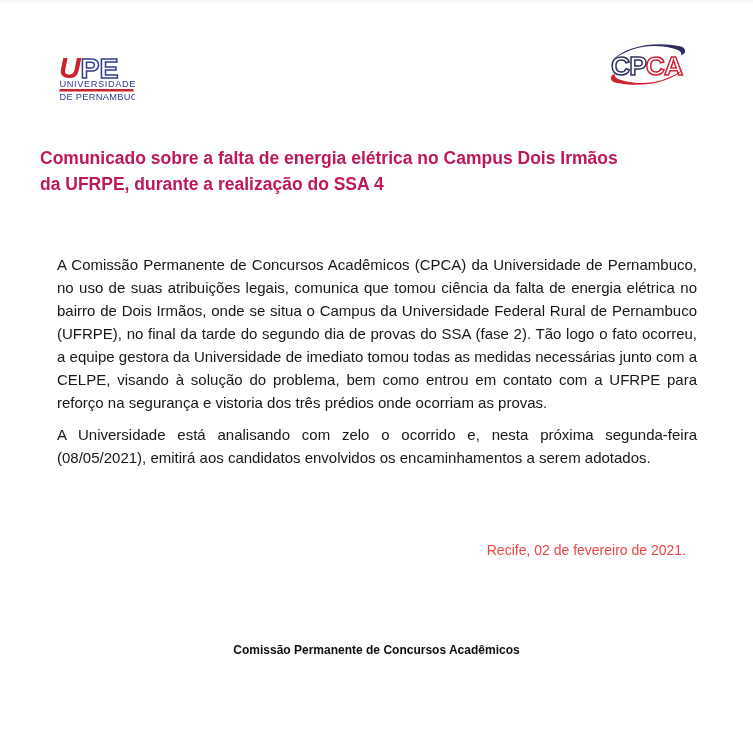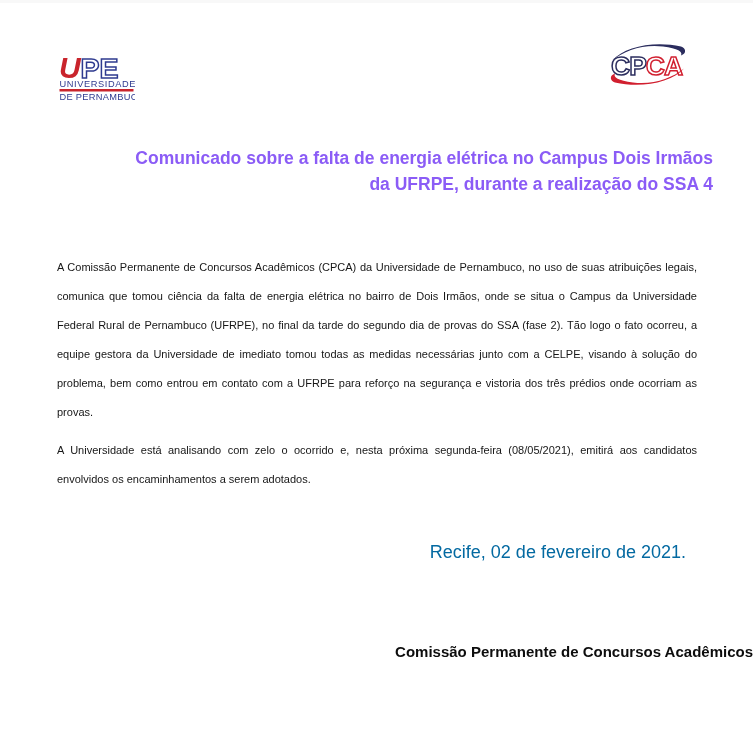--- a/index.html
+++ b/index.html
@@ -31,53 +31,53 @@
     left: 607px;
     top: 40px;
     width: 82px;
     height: 49px;
   }
   .doc-title {
     position: absolute;
     top: 146px;
     left: 40px;
     right: 40px;
-    text-align: right;
+    text-align: left;
     font-weight: bold;
     font-size: 17.5px;
     line-height: 25.5px;
-    color: #8b5cf6;
+    color: #be185d;
   }
   .doc-body {
     position: absolute;
     top: 253px;
     left: 57px;
     width: 640px;
-    font-size: 11px;
-    line-height: 29px;
+    font-size: 15px;
+    line-height: 23px;
     text-align: justify;
     color: #161616;
   }
   .doc-body p { margin: 0; }
   .doc-body p + p { margin-top: 9px; }
   .dateline {
     position: absolute;
     top: 542px;
     right: 67px;
-    font-size: 18px;
-    color: #0369a1;
+    font-size: 14px;
+    color: #ef4444;
   }
   .signature {
     position: absolute;
     top: 643px;
     left: 0;
     right: 0;
-    text-align: right;
+    text-align: center;
     font-weight: bold;
-    font-size: 15px;
+    font-size: 12px;
     color: #0d0d0d;
   }
   svg text { font-family: "Liberation Sans", sans-serif; }
 </style>
 </head>
 <body>
 
 <div class="page">
 
   <svg class="logo-upe" viewBox="0 0 152 96" aria-hidden="true">

